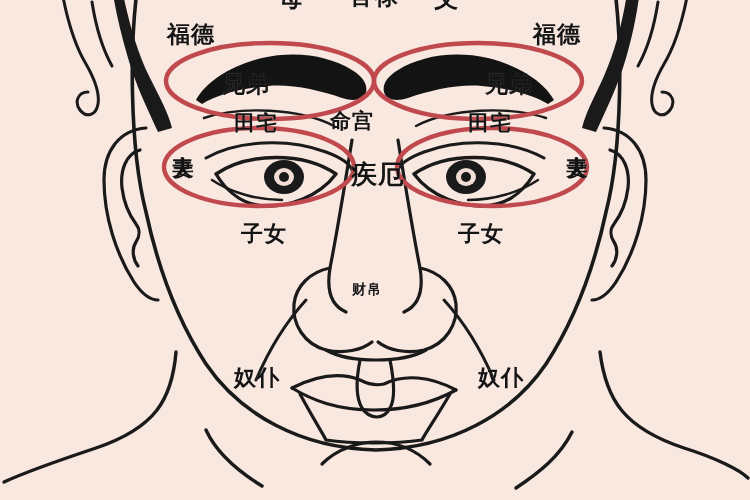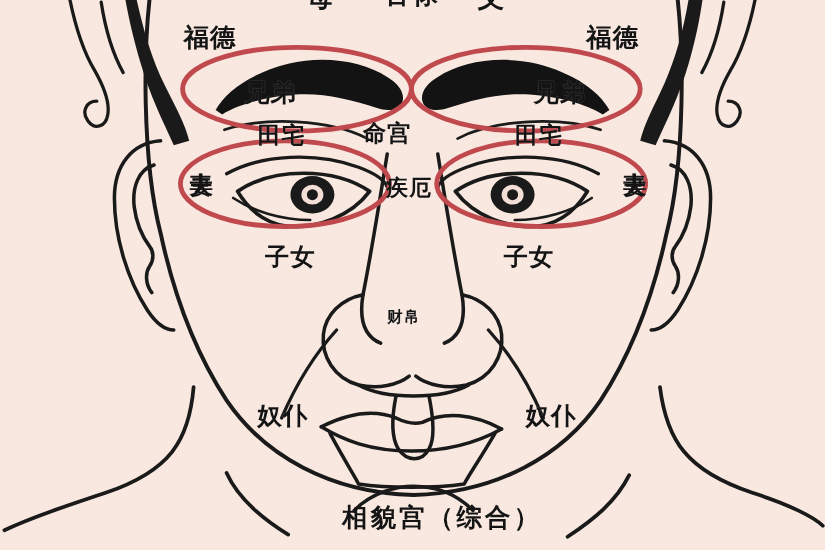--- a/index.html
+++ b/index.html
@@ -200,27 +200,26 @@
   <div class="lbl" style="left:234px; top:112px; font-size:21px;">田宅</div>
 
   <div class="lbl" style="left:468px; top:112px; font-size:21px;">田宅</div>
 
   <div class="lbl vert" style="left:172px; top:140px; font-size:21px;">夫妻</div>
 
   <div class="lbl vert" style="left:566px; top:140px; font-size:21px;">夫妻</div>
 
   <div class="lbl" style="left:330px; top:110px; font-size:21px;">命宫</div>
 
-  <div class="lbl" style="left:351px; top:161px; font-size:20px;">疾厄</div>
+  <div class="lbl" style="left:351px; top:161px; font-size:26px;">疾厄</div>
 
   <div class="lbl" style="left:241px; top:222px; font-size:22px;">子女</div>
 
   <div class="lbl" style="left:458px; top:222px; font-size:22px;">子女</div>
 
   <div class="lbl" style="left:352px; top:283px; font-size:14px;">财帛</div>
 
   <div class="lbl" style="left:234px; top:366px; font-size:22px;">奴仆</div>
 
   <div class="lbl" style="left:478px; top:366px; font-size:22px;">奴仆</div>
 
-  <div class="cap" style="left:311px; top:455px; font-size:23px;">相貌宫（综合）</div>
 
 </div>
 
 </body></html>

